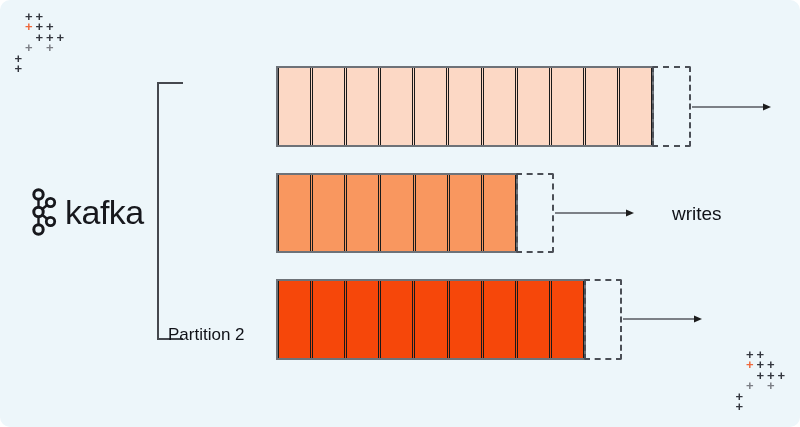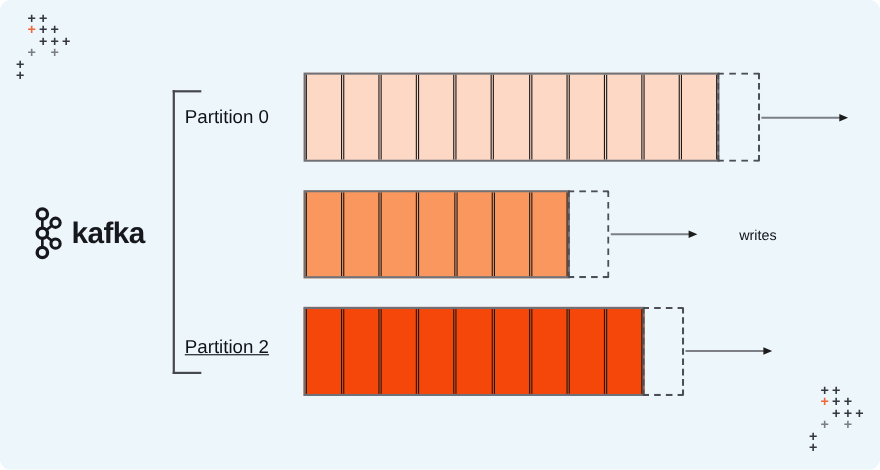--- a/index.html
+++ b/index.html
@@ -31,22 +31,22 @@
     line-height: 1;
   }
 
   
   .brand { position: absolute; left: 30px; top: 187px; display: flex; align-items: center; }
   .kafka-mark { width: 28px; height: 50px; display: block; }
   .kafka-mark line { stroke: var(--ink); }
   .kafka-mark circle { fill: var(--bg); stroke: var(--ink); }
   .kafka-word {
     margin-left: 7px;
-    font-size: 27px;
-    font-weight: 700;
+    font-size: 34px;
+    font-weight: 400;
     letter-spacing: -0.5px;
     color: var(--ink);
     line-height: 50px;
   }
 
   
   .bracket {
     position: absolute;
     left: 157px; top: 82px;
     width: 26px; height: 258px;
@@ -59,21 +59,21 @@
   
   .plabel {
     position: absolute;
     left: 168px;
     font-size: 17px;
     line-height: 20px;
     color: var(--text);
   }
   .pl0 { top: 97px; }
   .pl1 { top: 203px; }
-  .pl2 { top: 306px; text-decoration: underline; }
+  .pl2 { top: 325px; }
 
   
   .prow {
     position: absolute;
     display: flex;
     gap: 1px;
     box-sizing: border-box;
     border: 2px solid var(--row-border);
   }
   .prow .cell {
@@ -101,21 +101,21 @@
   .arrow { position: absolute; width: 80px; height: 12px; }
   .arrow line { stroke: var(--arrow-line); stroke-width: 1.8; }
   .arrow polygon { fill: var(--arrow-head); }
   .arrow0 { left: 692px; top: 101px; }
   .arrow1 { left: 555px; top: 207px; }
   .arrow2 { left: 623px; top: 313px; }
 
   .writes {
     position: absolute;
     left: 672px; top: 204px;
-    font-size: 13px;
+    font-size: 19px;
     line-height: 19px;
     color: var(--text);
   }
 </style>
 </head>
 <body>
 
 <div class="canvas" style="--bg: #edf6fa; --ink: #17181d; --text: #101218; --bracket: #45484e; --row-border: #6e7278; --cell-sep: #1a1a1a; --dash: #4b4f56; --arrow-line: #7c8086; --arrow-head: #1d1d1d;">
 
   <div class="plus-grid tl">
@@ -192,21 +192,20 @@
       <circle cx="8.5" cy="25" r="4.7" stroke-width="3"></circle>
       <circle cx="8.5" cy="42.5" r="4.7" stroke-width="3"></circle>
       <circle cx="20.5" cy="15.5" r="4.2" stroke-width="2.8"></circle>
       <circle cx="20.5" cy="34.5" r="4.2" stroke-width="2.8"></circle>
     </svg>
     <span class="kafka-word">kafka</span>
   </div>
 
   <div class="bracket"></div>
 
-  <div class="plabel pl0">Partition 0</div>
   <div class="plabel pl2">Partition 2</div>
 
   <div class="prow prow0" style="background: rgb(252, 216, 197);">
       <div class="cell" style="background: rgb(252, 216, 197);"></div>
       <div class="cell" style="background: rgb(252, 216, 197);"></div>
       <div class="cell" style="background: rgb(252, 216, 197);"></div>
       <div class="cell" style="background: rgb(252, 216, 197);"></div>
       <div class="cell" style="background: rgb(252, 216, 197);"></div>
       <div class="cell" style="background: rgb(252, 216, 197);"></div>
       <div class="cell" style="background: rgb(252, 216, 197);"></div>

